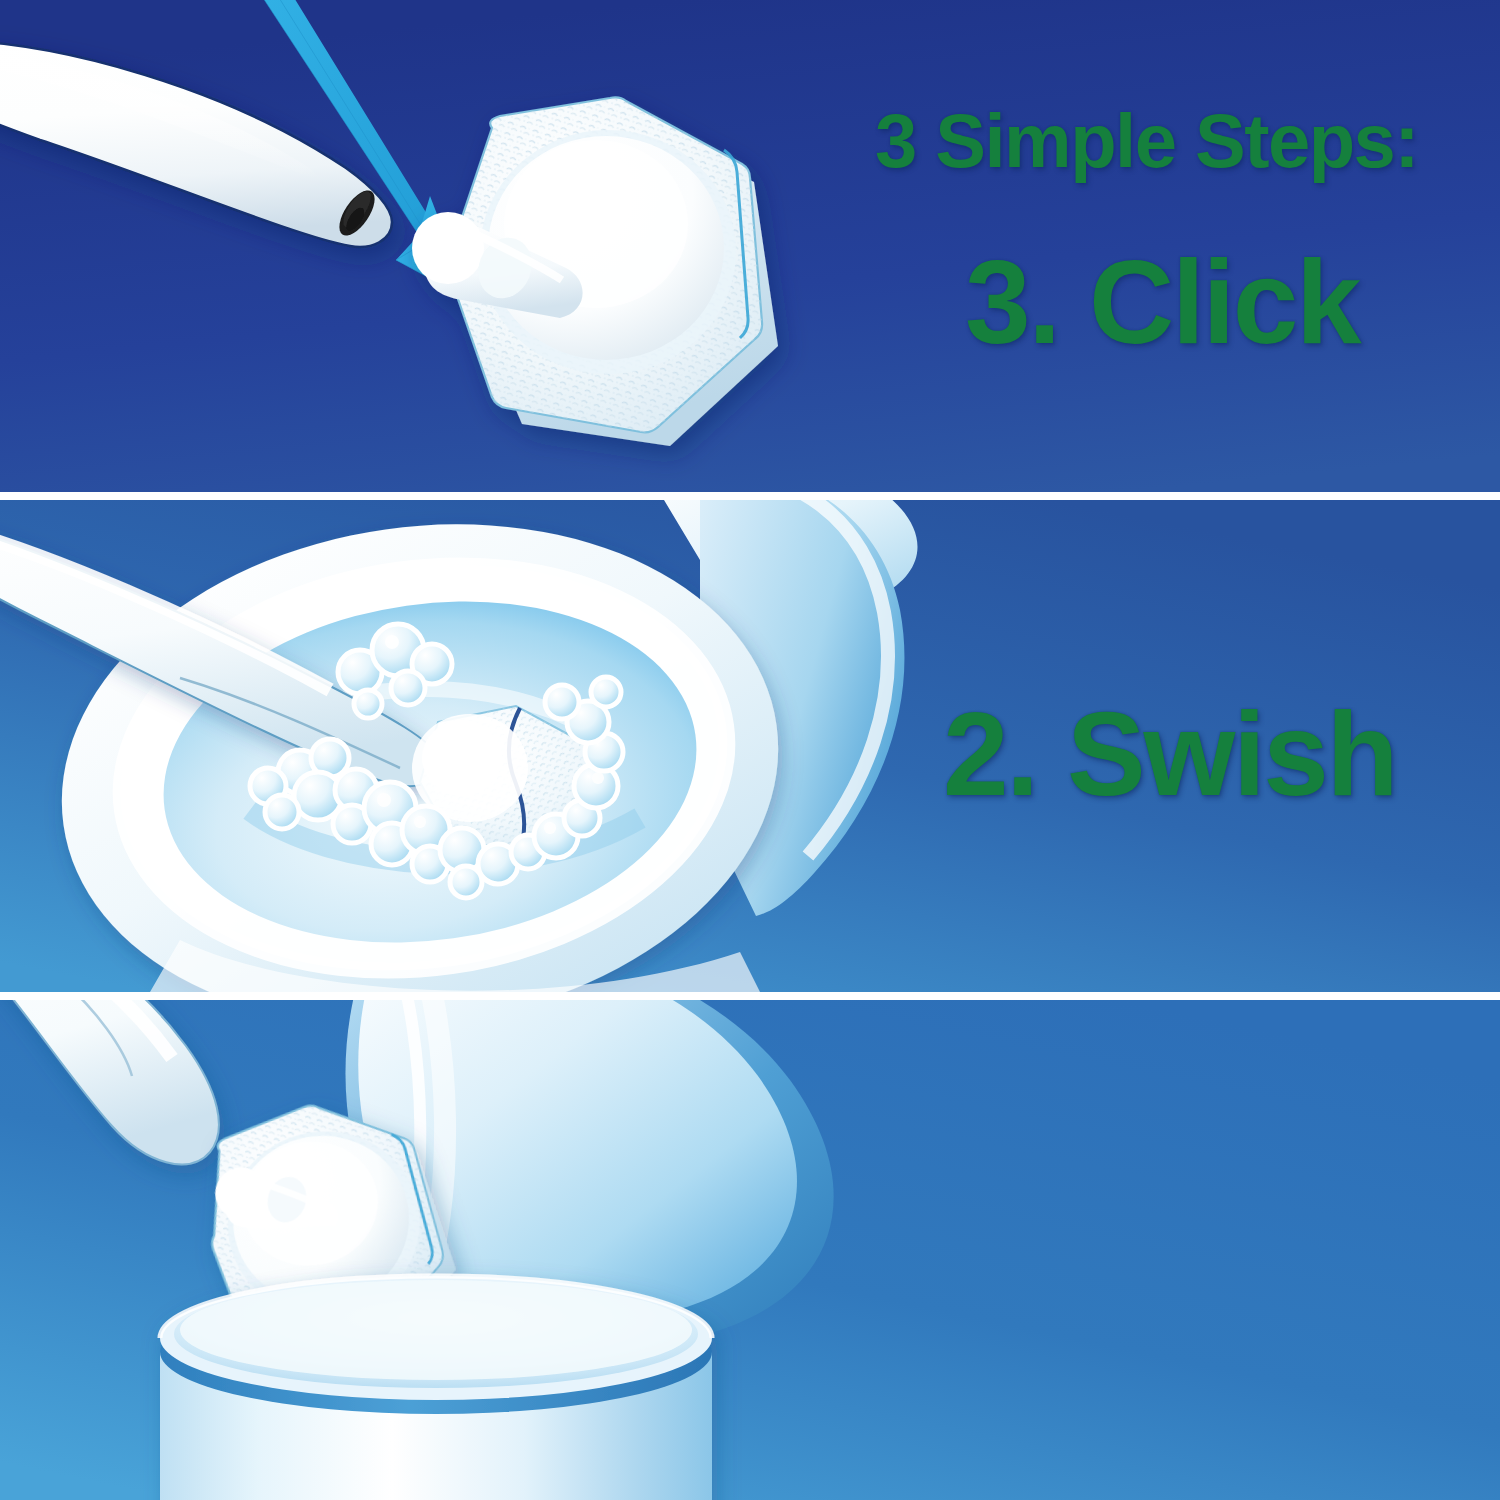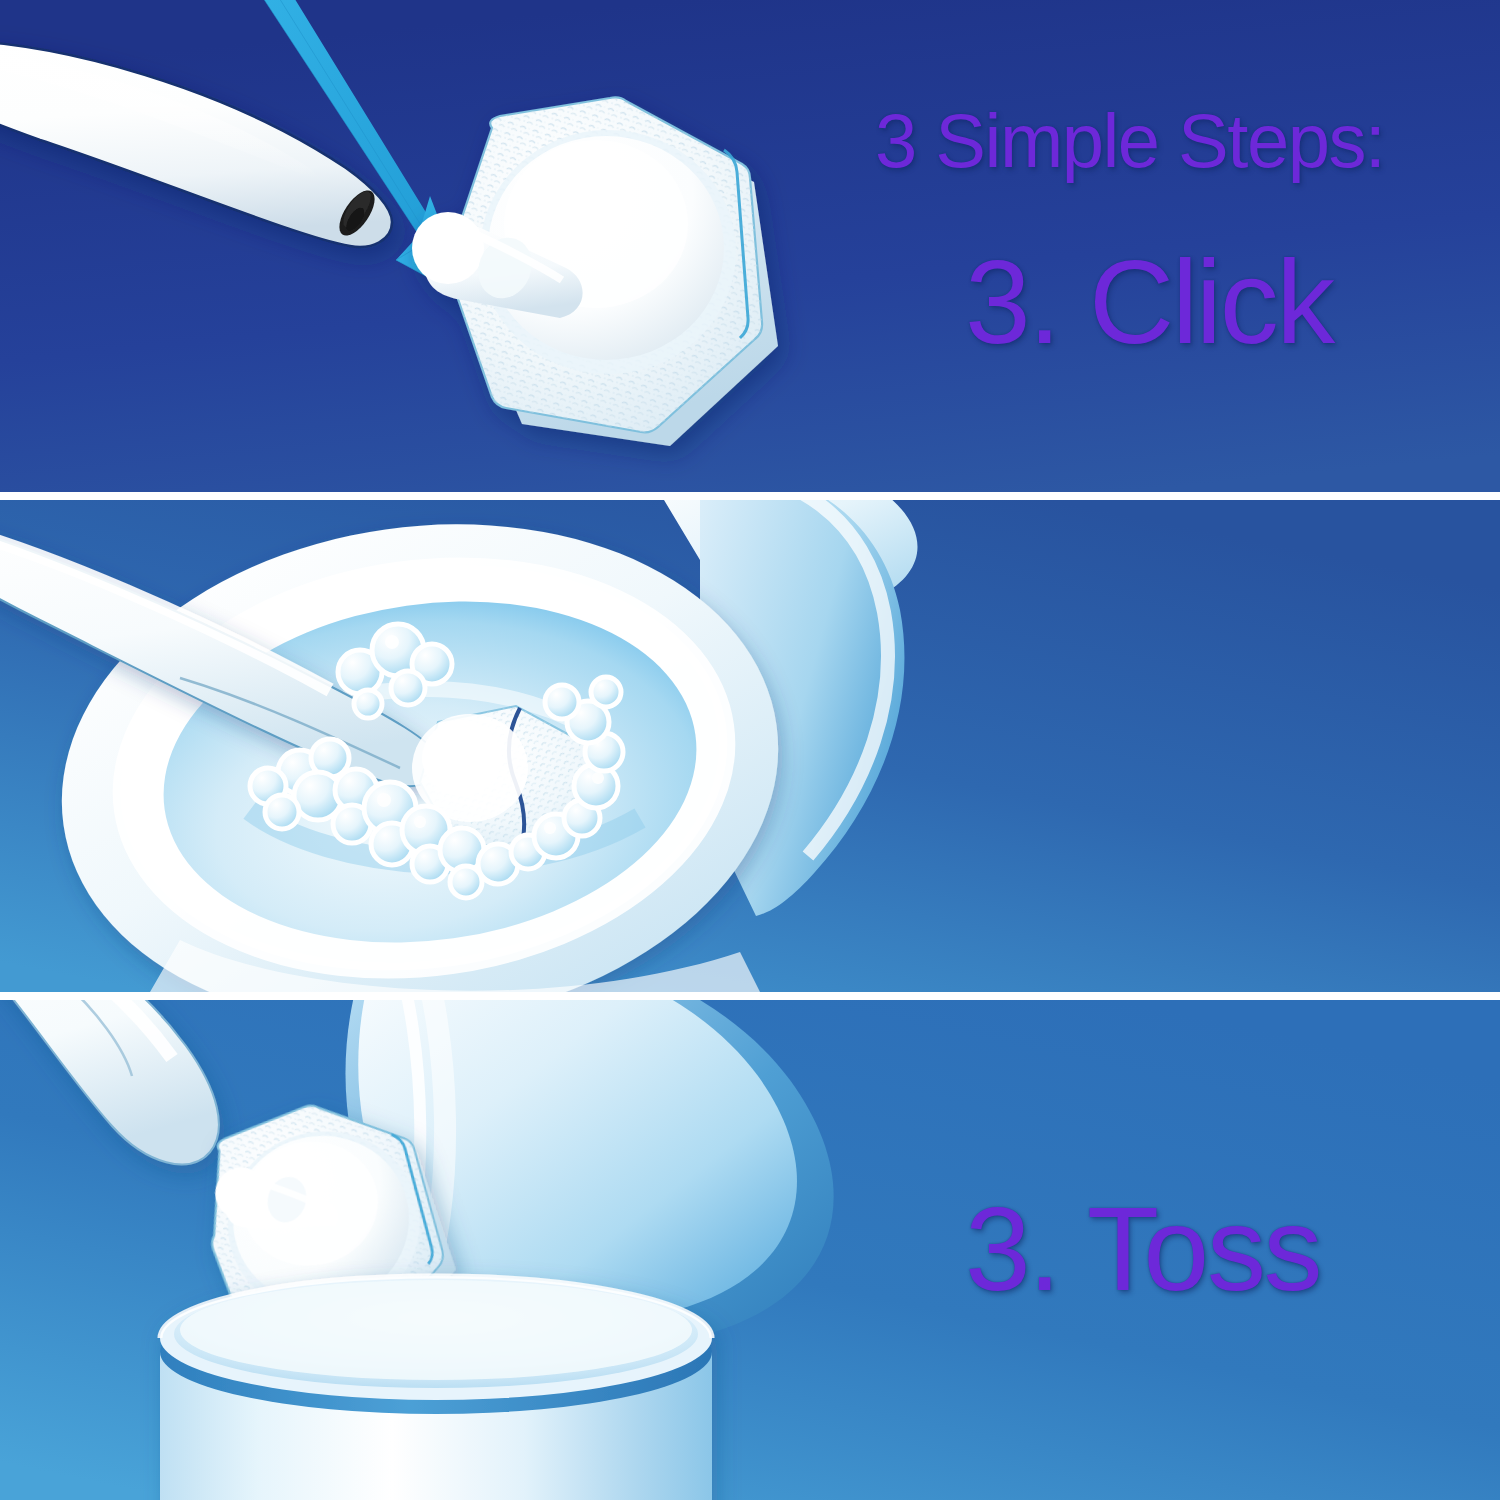--- a/index.html
+++ b/index.html
@@ -51,22 +51,22 @@
   #divider-1 { top: 492px; }
   #divider-2 { top: 992px; }
 
   
   .caption-layer {
     position: absolute;
     pointer-events: none;
   }
   .step-text {
     position: absolute;
-    color: #6d28d9;
-    font-weight: normal;
+    color: #15803d;
+    font-weight: bold;
     letter-spacing: -0.02em;
     white-space: nowrap;
     text-shadow:
        0 0 2px rgba(18,45,110,0.55),
        2px 3px 5px rgba(14,38,96,0.45);
   }
 
   #heading-steps {
     left: 875px;
     top: 103px;
@@ -503,17 +503,17 @@
         <path d="M160 338 A 276 62 0 0 1 712 338" fill="none" stroke="#ffffff" stroke-width="5" opacity="0.85"></path>
       </g>
     </svg>
   </div>
 
   <div class="caption-layer" style="inset:0;">
     <div class="step-text" id="heading-steps">3 Simple Steps:</div>
 
     <div class="step-text" id="step-1-label">3. Click</div>
 
-
-    <div class="step-text" id="step-3-label">3. Toss</div>
+    <div class="step-text" id="step-2-label">2. Swish</div>
+
   </div>
 
 </div>
 
 </body></html>

